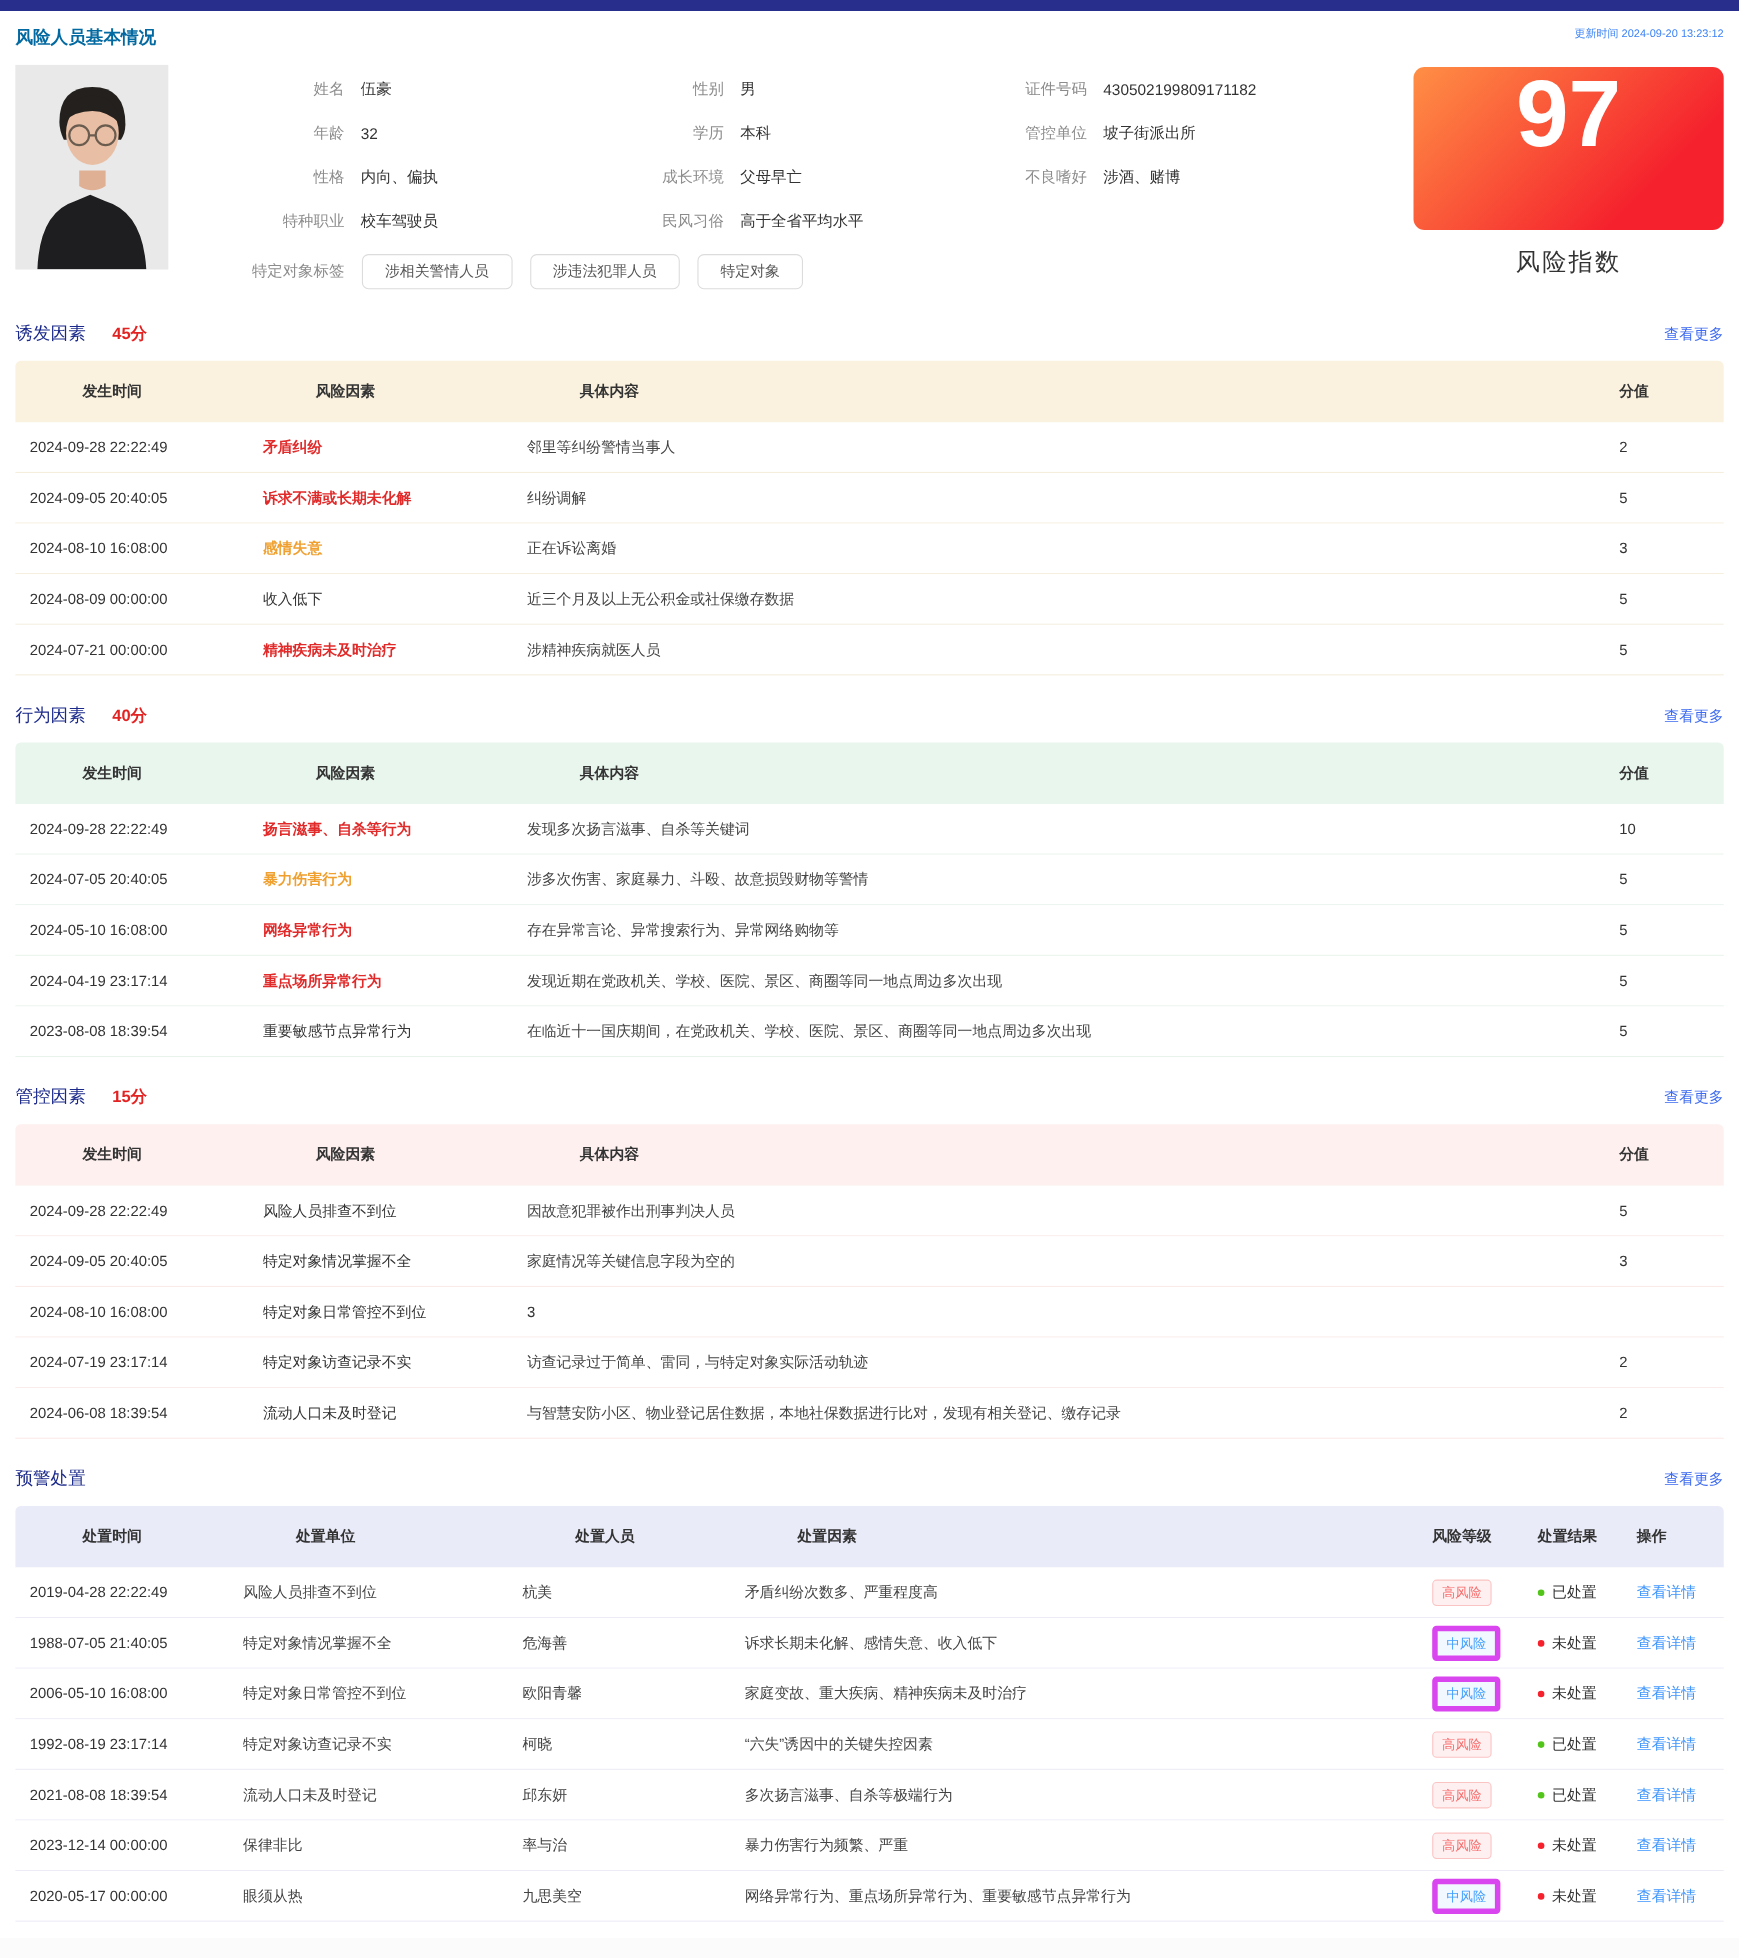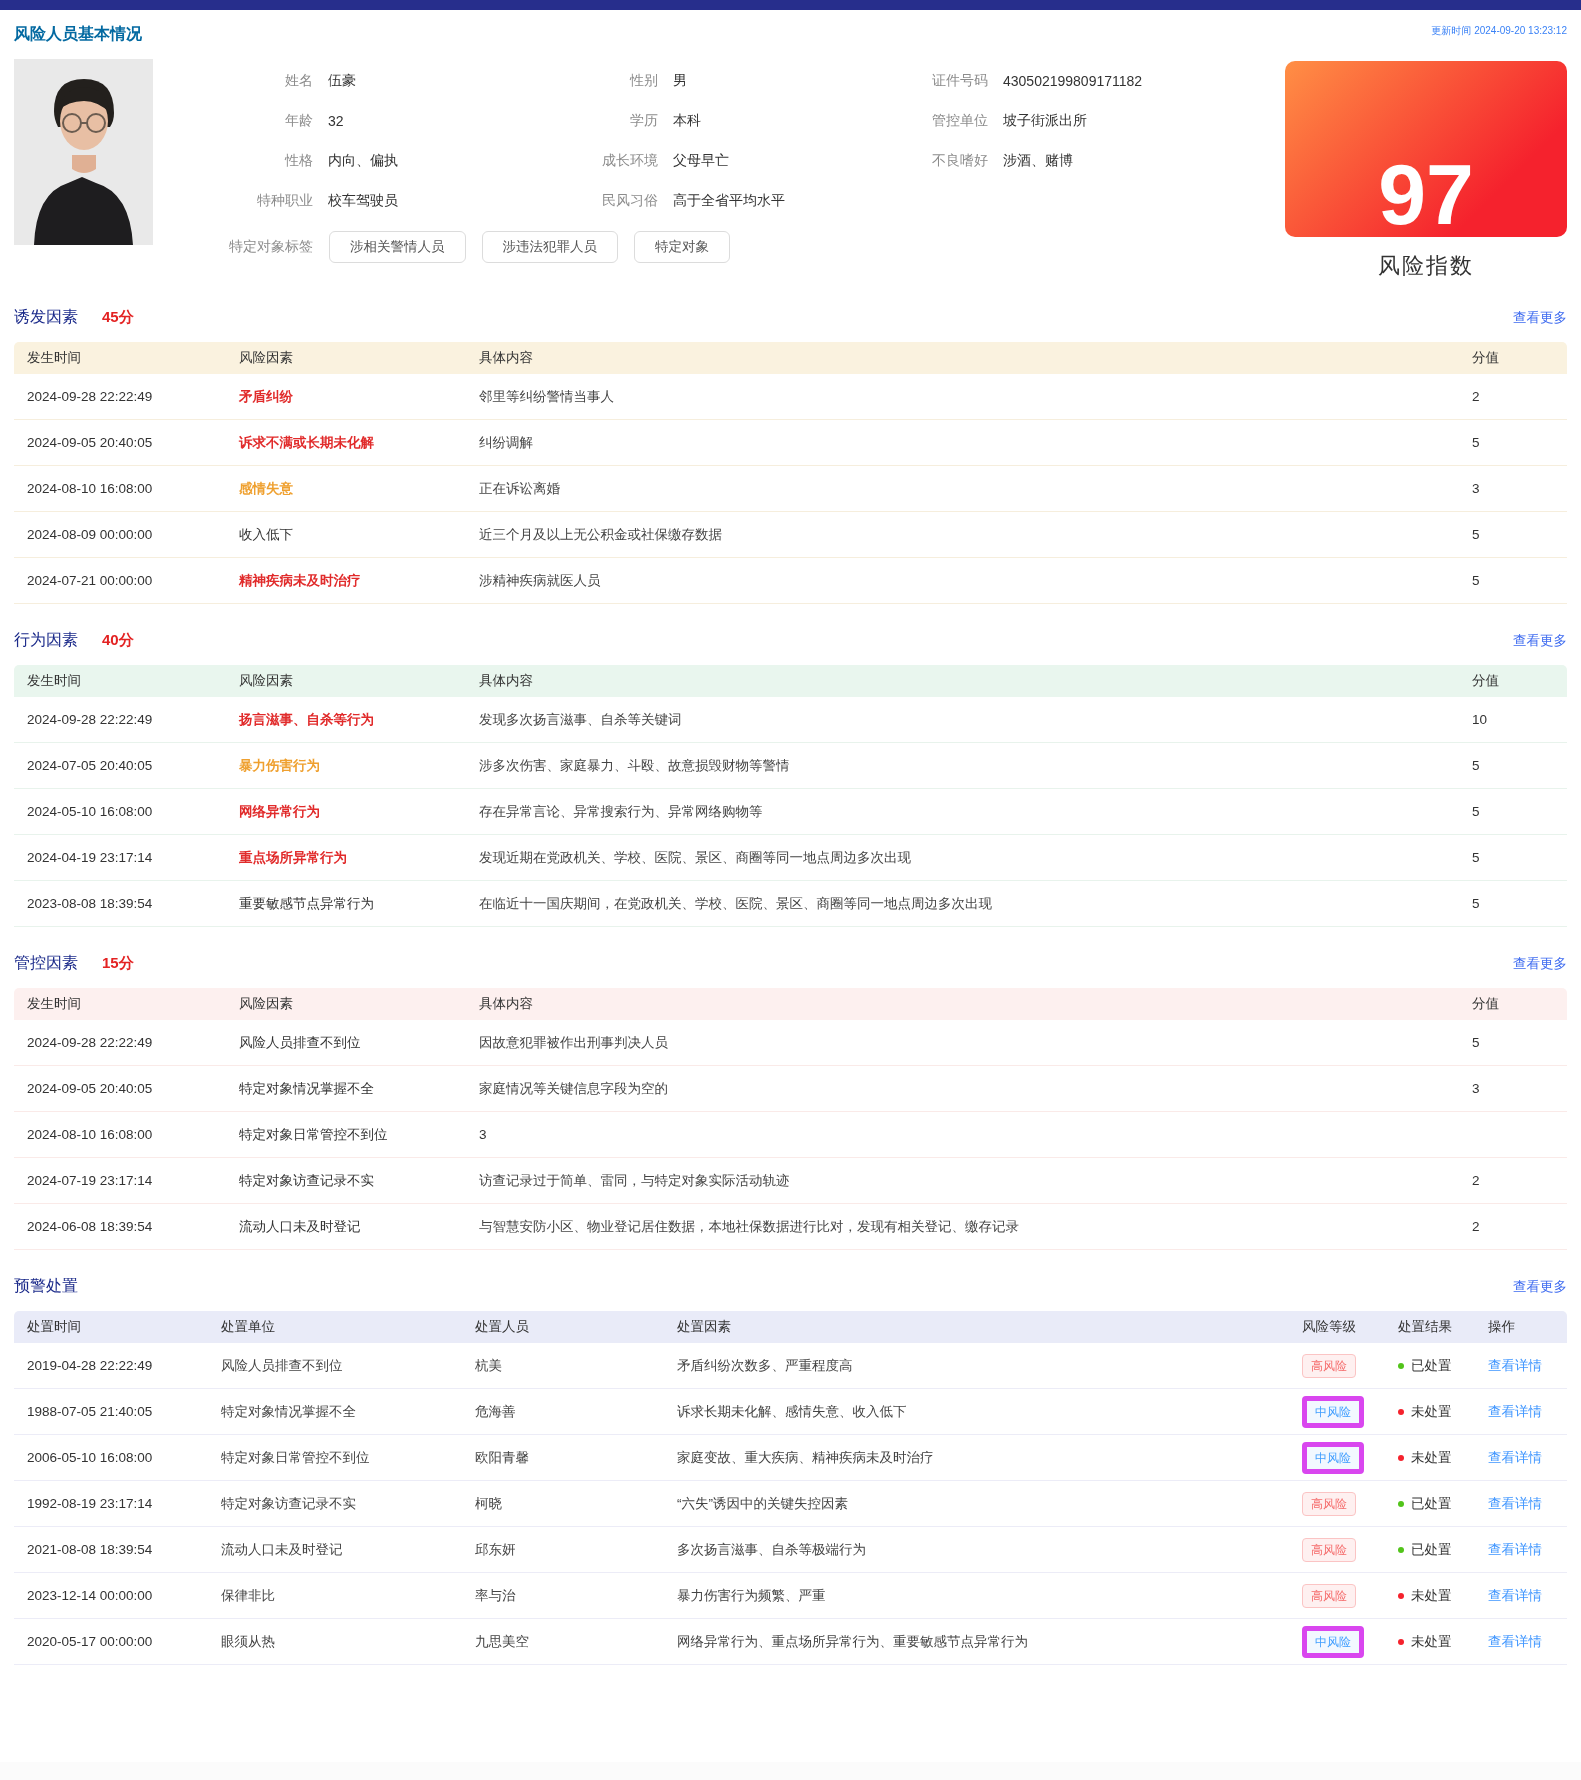--- a/index.html
+++ b/index.html
@@ -28,37 +28,37 @@
   .flabel { width:150px; text-align:right; color:#8c8c8c; flex:0 0 150px; }
   .fvalue { margin-left:15px; color:#333; }
   .tags-row { display:flex; align-items:center; margin-top:6px; height:40px; }
   .tags-label { width:150px; text-align:right; color:#8c8c8c; flex:0 0 150px; }
   .tag {
     margin-left:16px; padding:8px 20px; border:1px solid #dcdcdc; border-radius:6px;
     color:#555; font-size:13.5px; background:#fff; cursor:pointer; line-height:1;
   }
   .score-col { flex:0 0 282px; margin-left:18px; padding-top:2px; }
   .score-card {
-    width:282px; height:176px; border-radius:10px;
+    width:282px; height:148px; border-radius:10px;
     background:linear-gradient(135deg,#ff8f45 0%,#f5222d 75%);
-    display:flex; align-items:flex-end; justify-content:center;
+    display:flex; align-items:flex-start; justify-content:center;
   }
   .score-num { color:#fff; font-size:86px; font-weight:bold; line-height:1; }
   .score-caption { text-align:center; font-size:22px; color:#333; margin-top:14px; letter-spacing:2px; }
 
   
   .section-head { display:flex; align-items:baseline; margin-top:26px; margin-bottom:14px; }
   .section-title { color:#1b2a8a; font-size:16px; font-weight:normal; }
   .section-score { color:#e32222; font-size:15px; font-weight:bold; margin-left:24px; }
   .more-link { margin-left:auto; color:#3e6bf0; font-size:13.5px; cursor:pointer; text-decoration:none; }
 
   .tbl { width:100%; }
   .thead, .trow { display:grid; align-items:center; }
   .tbl.factors .thead, .tbl.factors .trow { grid-template-columns:212px 240px 1fr 108px; }
-  .thead { height:32px; border-radius:5px 5px 0 0; font-weight:normal; font-size:13.5px; color:#333; }
+  .thead { height:56px; border-radius:5px 5px 0 0; font-weight:bold; font-size:13.5px; color:#333;padding-left:48px; }
   .thead > div, .trow > div { padding-left:13px; }
   .trow { height:46px; font-size:13.5px; background:#fff; }
   .cell-time { color:#333; }
   .cell-content { color:#444; }
   .cell-factor[data-level="red"] { color:#e12b2b; font-weight:bold; }
   .cell-factor[data-level="orange"] { color:#efa02f; font-weight:bold; }
   .cell-factor[data-level="normal"] { color:#333; }
 
   .tbl.amber .thead { background:#faf2df; }
   .tbl.amber .trow { border-bottom:1px solid #f6eedd; }

